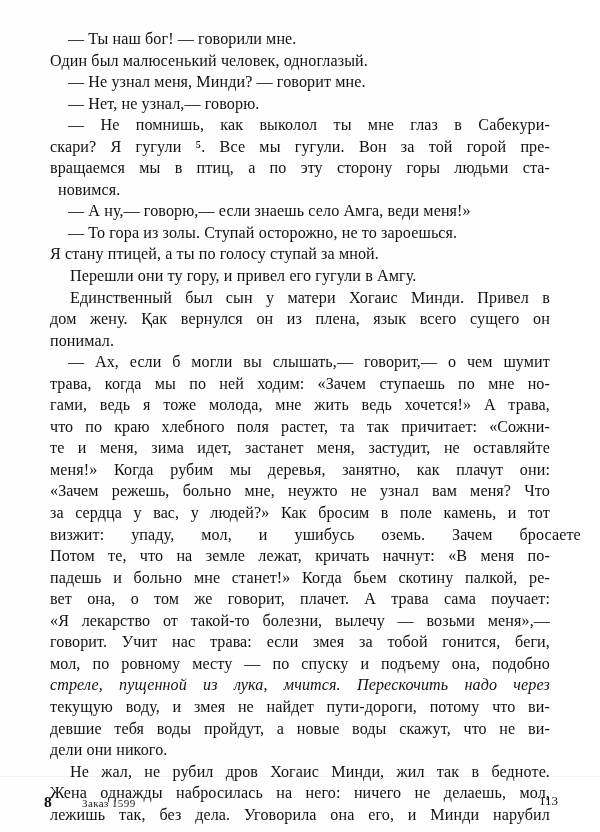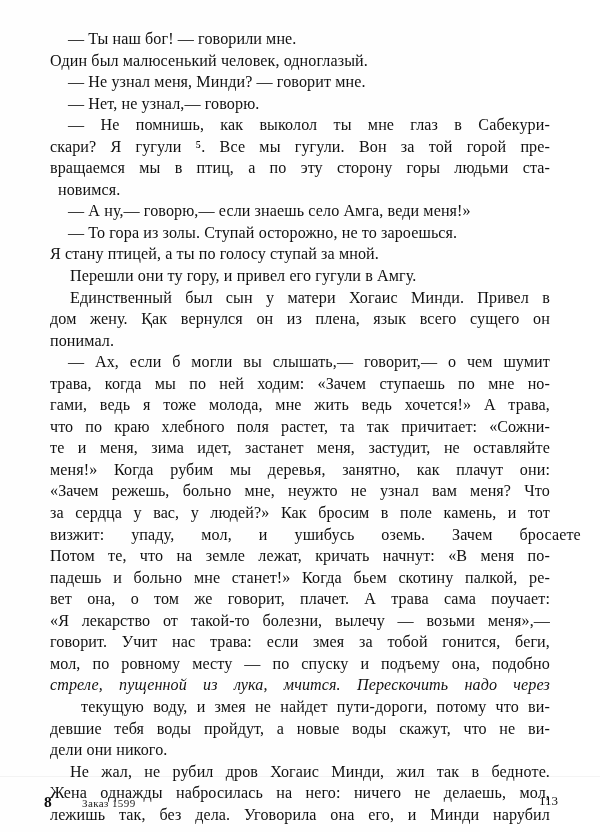--- a/index.html
+++ b/index.html
@@ -385,21 +385,21 @@
         <div class="line j" style="padding-left: 0px; font-style: italic;">
           <span>стреле,</span>
           <span>пущенной</span>
           <span>из</span>
           <span>лука,</span>
           <span>мчится.</span>
           <span>Перескочить</span>
           <span>надо</span>
           <span>через</span>
         </div>
-        <div class="line j" style="padding-left: 0px; margin-left: 31px;">
+        <div class="line j" style="padding-left: 0px;">
           <span>текущую</span>
           <span>воду,</span>
           <span>и</span>
           <span>змея</span>
           <span>не</span>
           <span>найдет</span>
           <span>пути-дороги,</span>
           <span>потому</span>
           <span>что</span>
           <span>ви-</span>

